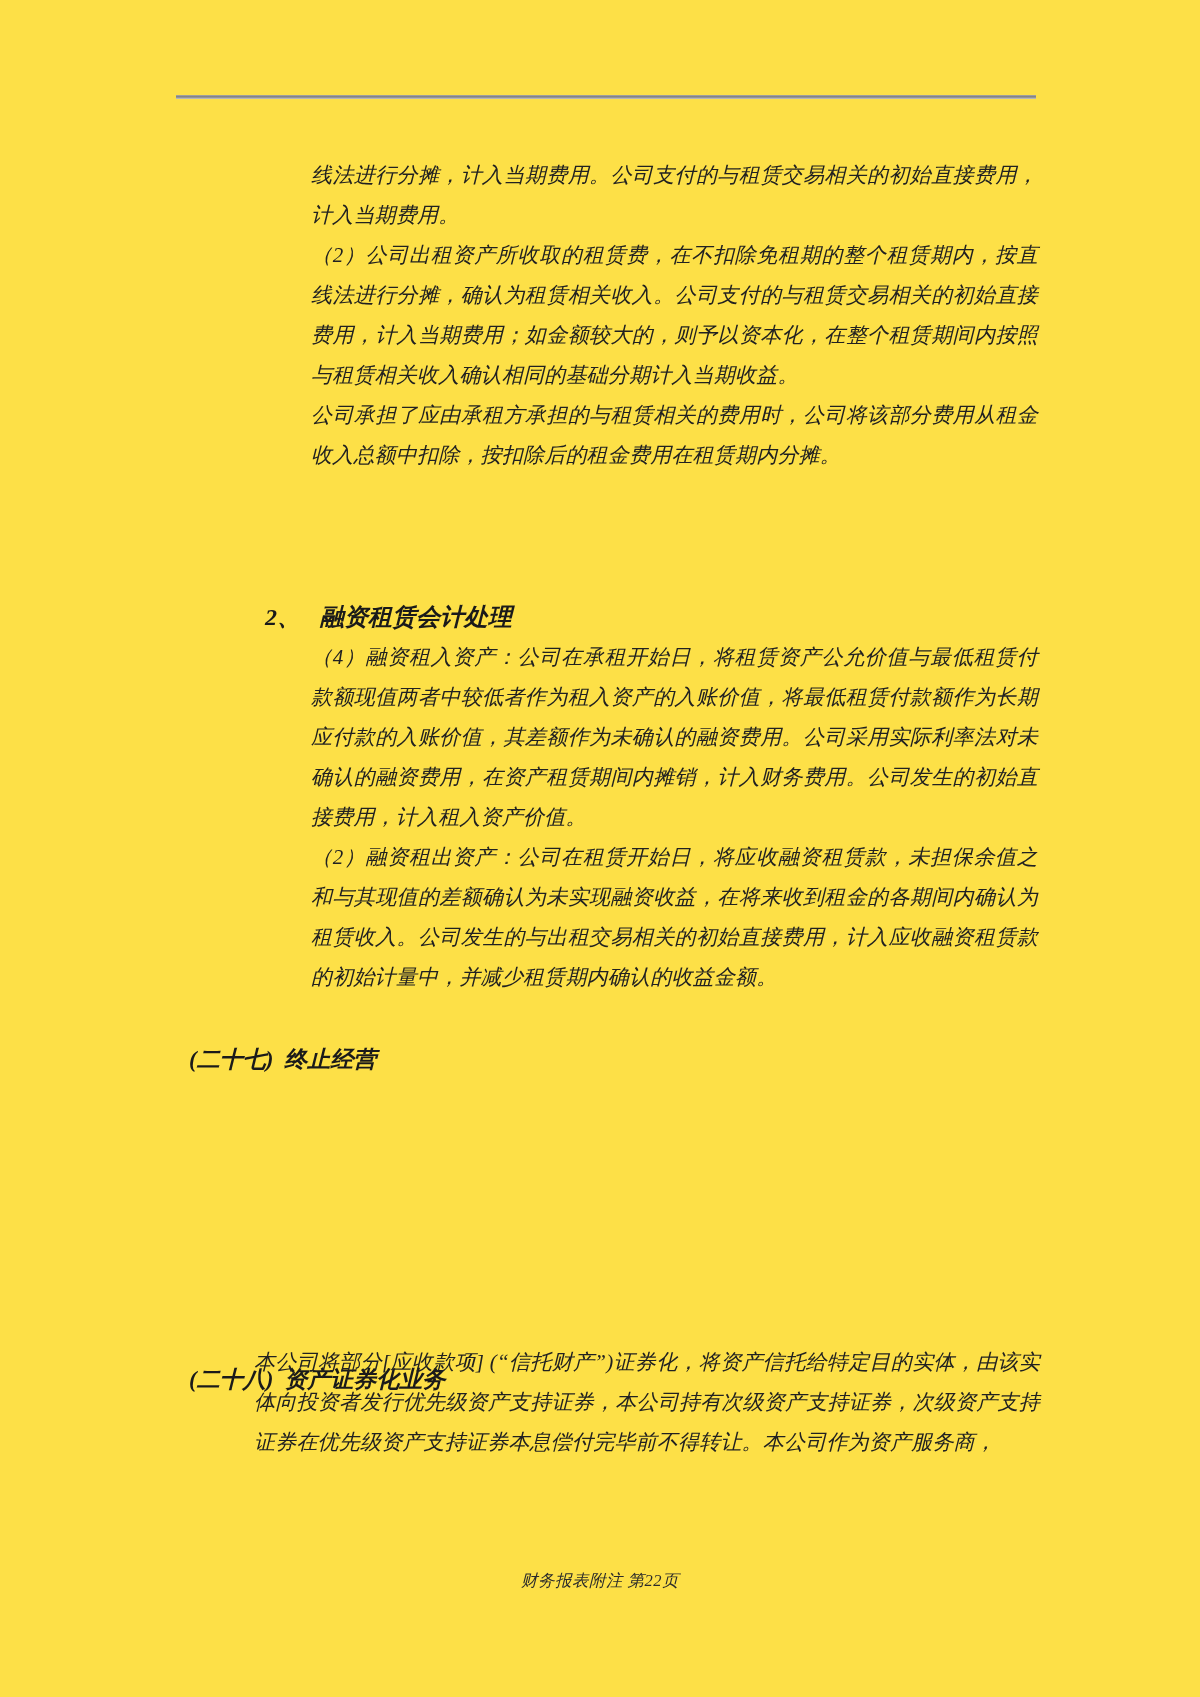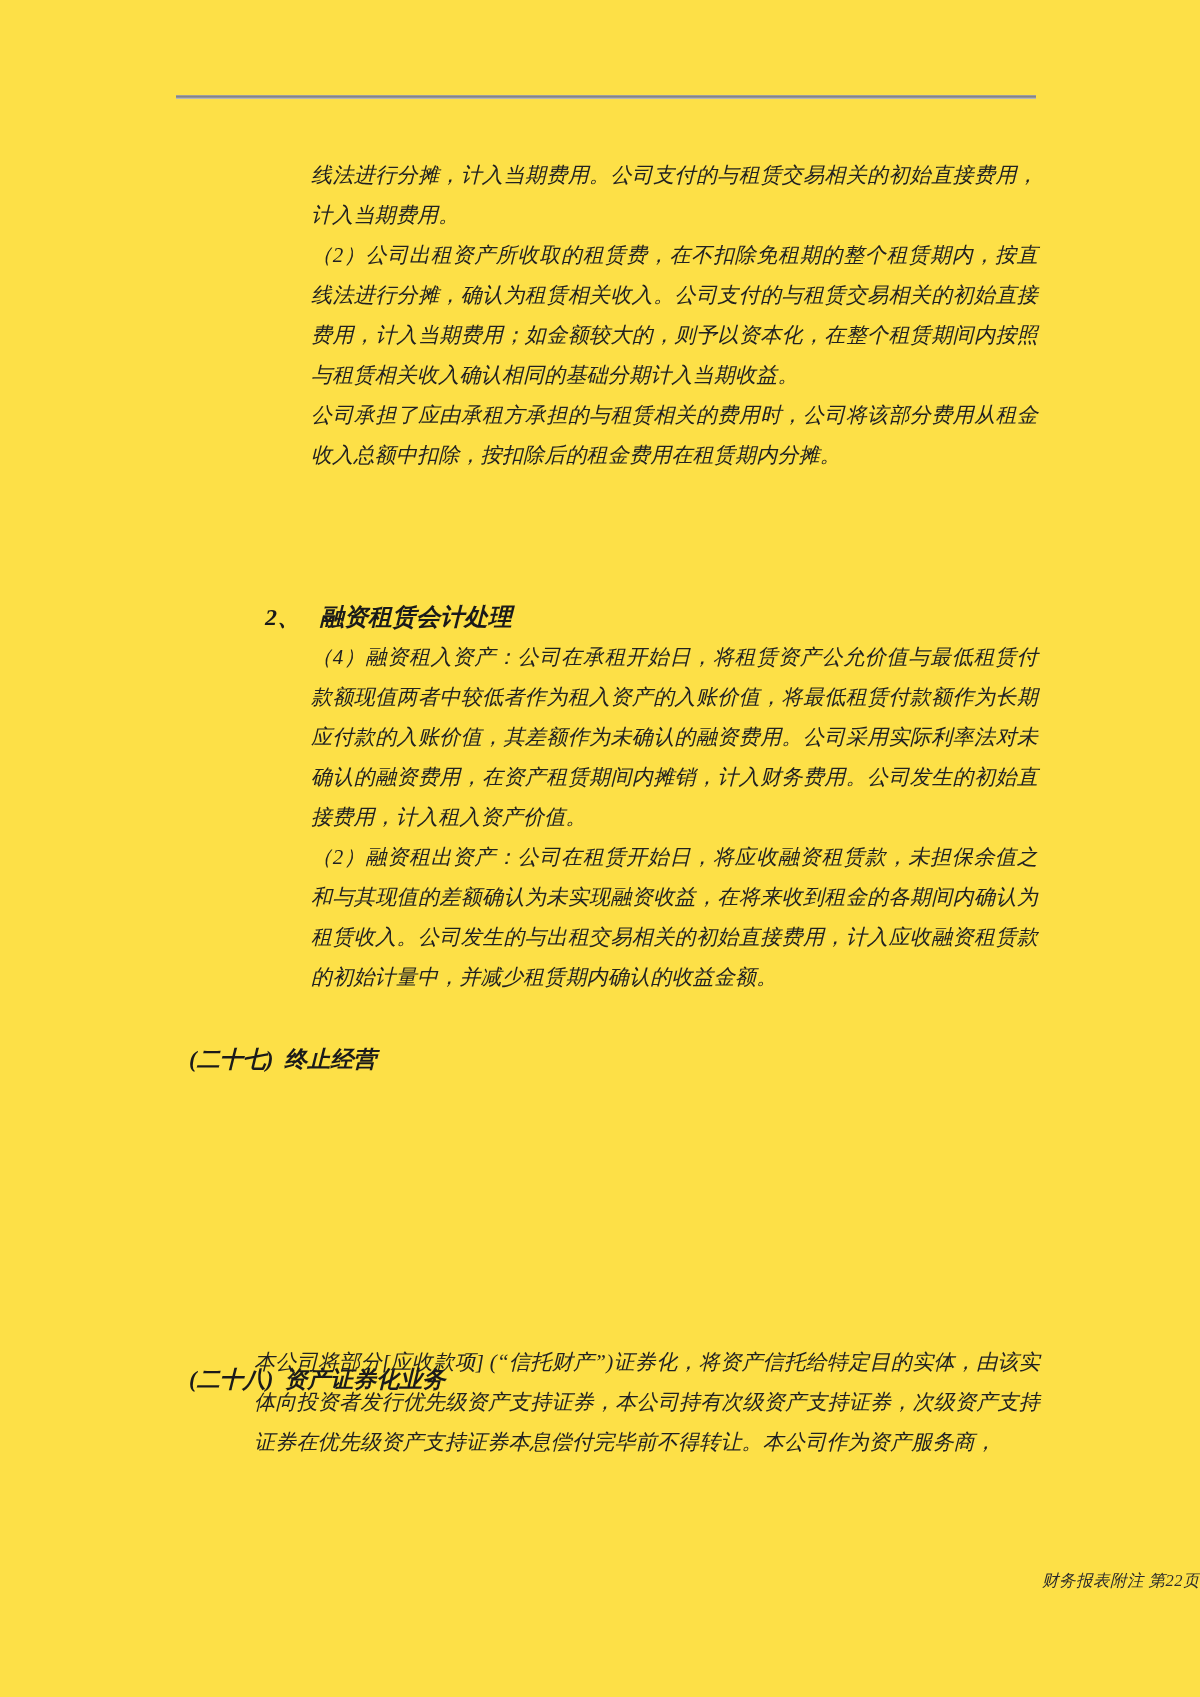--- a/index.html
+++ b/index.html
@@ -57,21 +57,21 @@
   .sec-heading-28 { top: 1360px; }
   .block-a { top: 155px; }
   .block-b { top: 637px; }
   .block-c { top: 1082px; }
   .block-d { top: 1342px; }
   .footer {
     position: absolute;
     left: 0;
     top: 1570px;
     width: 1200px;
-    text-align: right;
+    text-align: center;
     font-size: 16.5px;
     letter-spacing: 0.5px;
     color: #2b2b2b;
   }
 </style>
 </head>
 <body>
 
 <div class="page">
 

